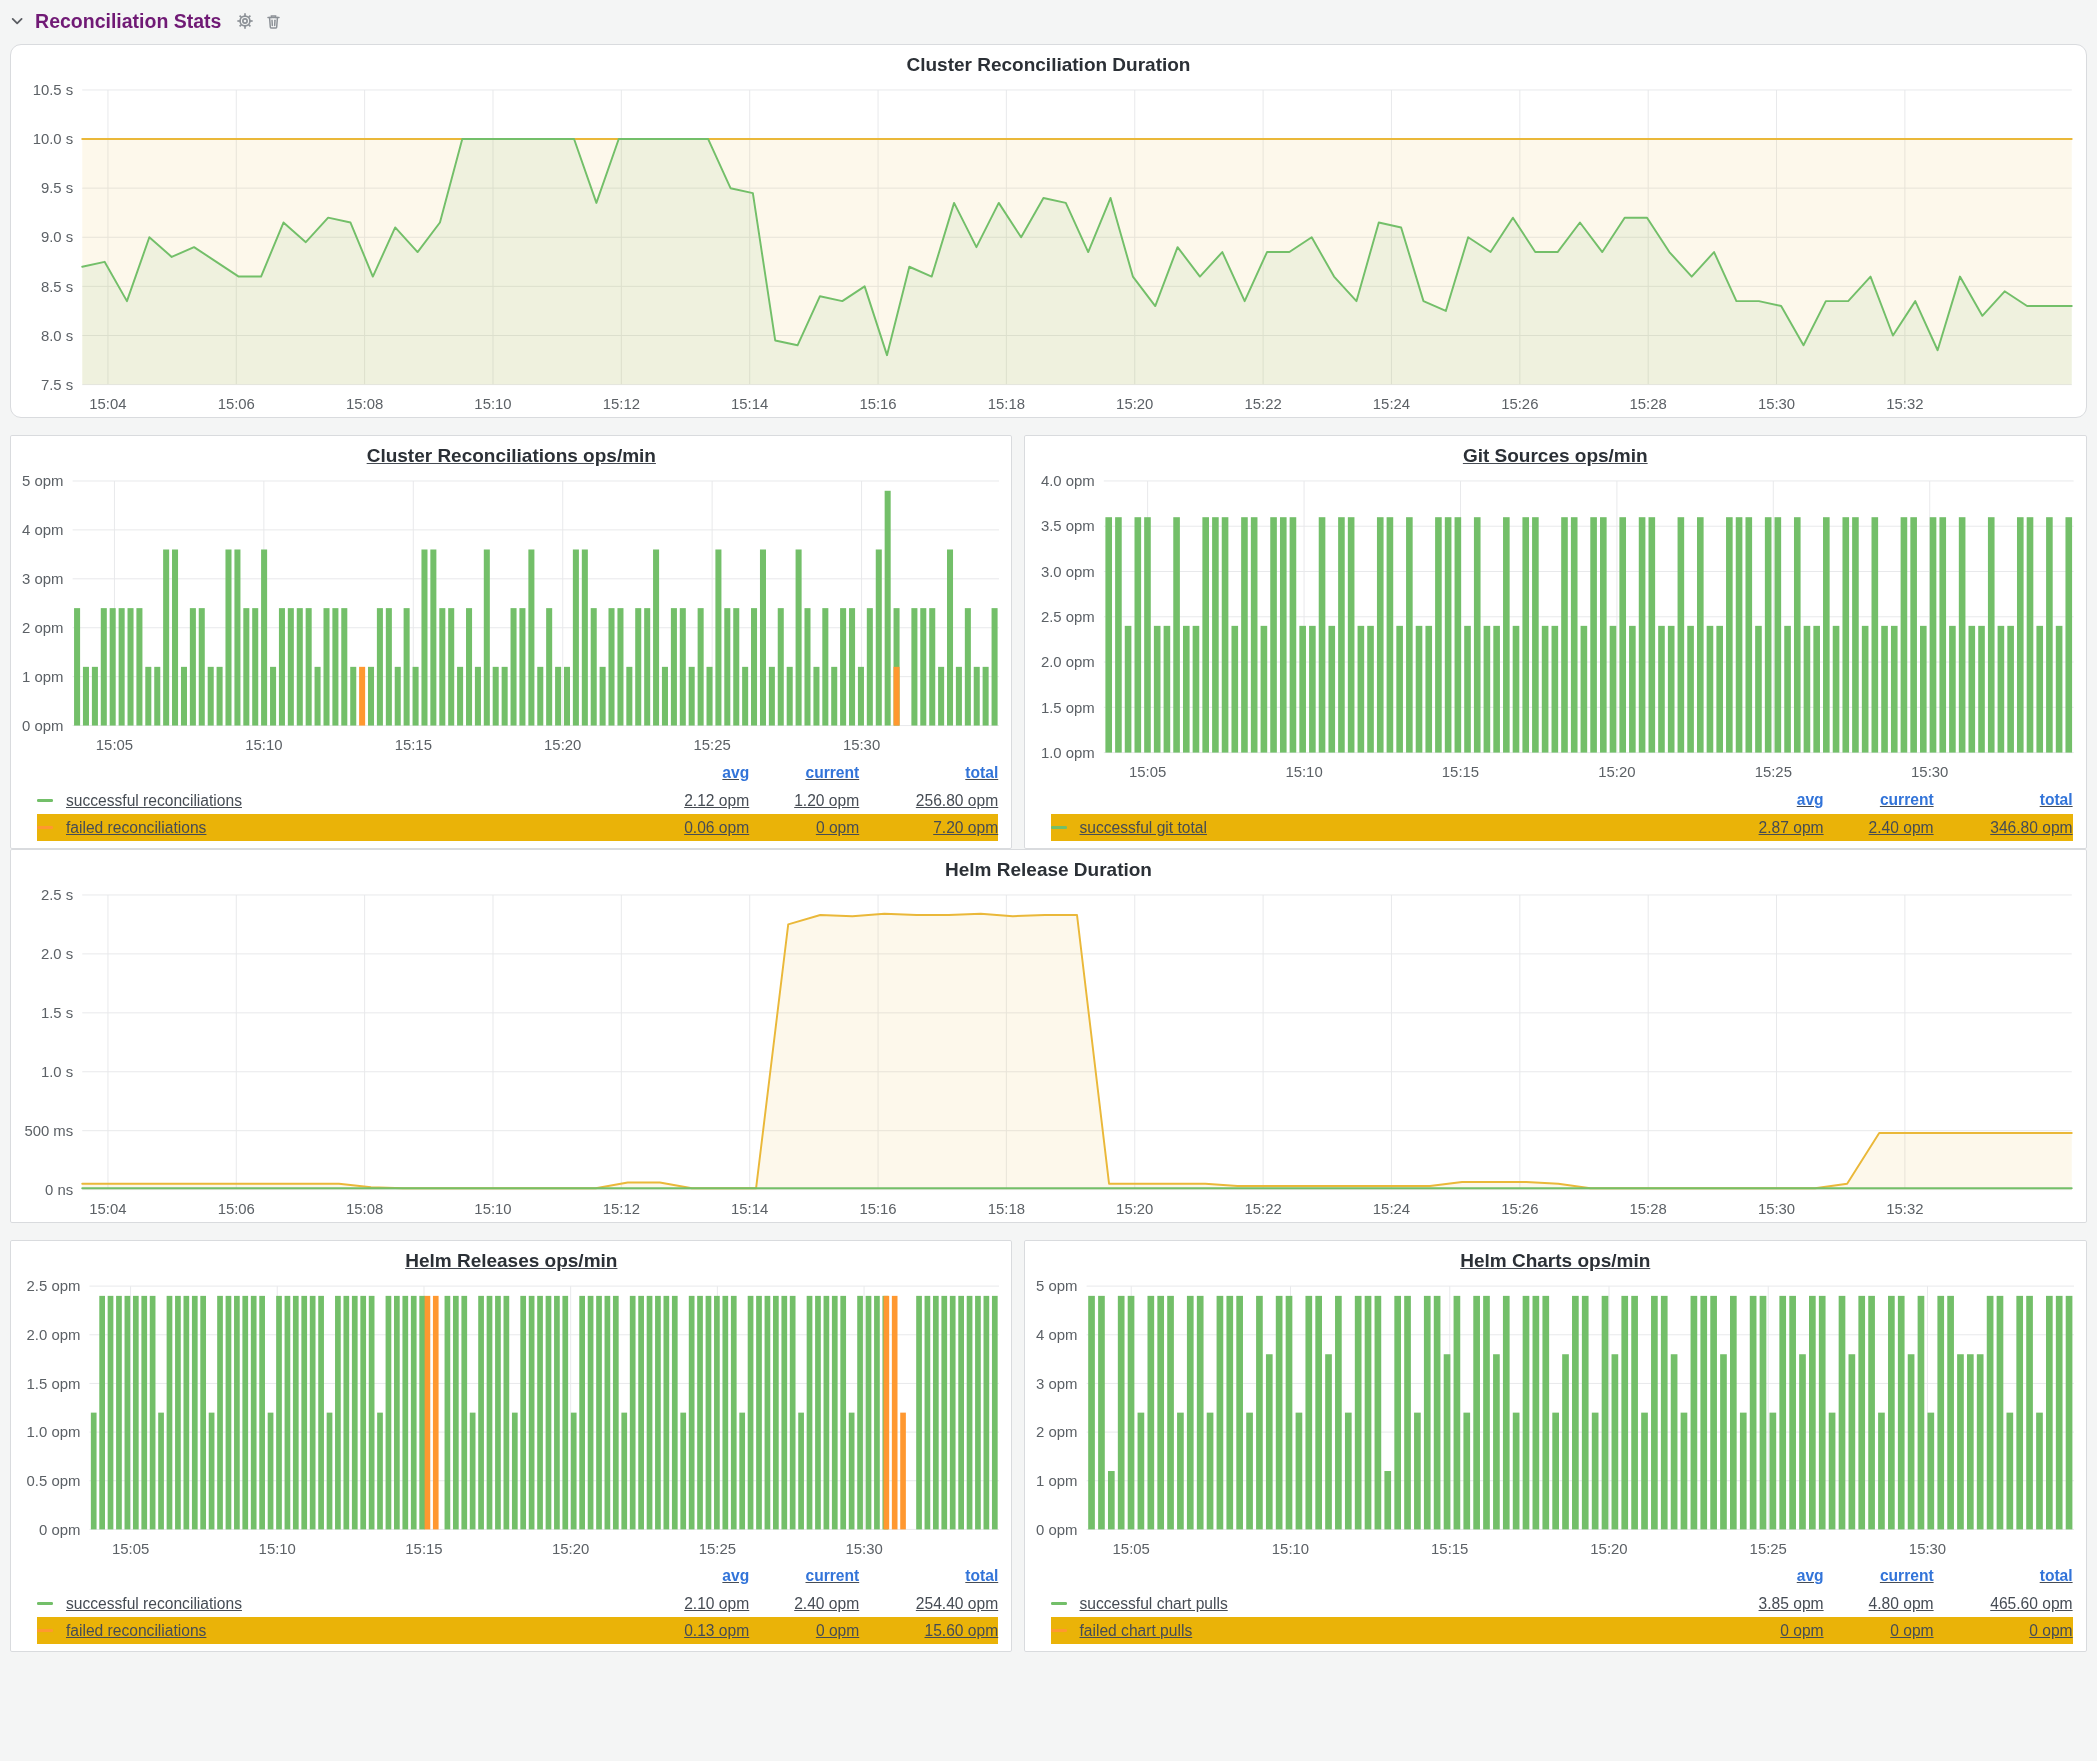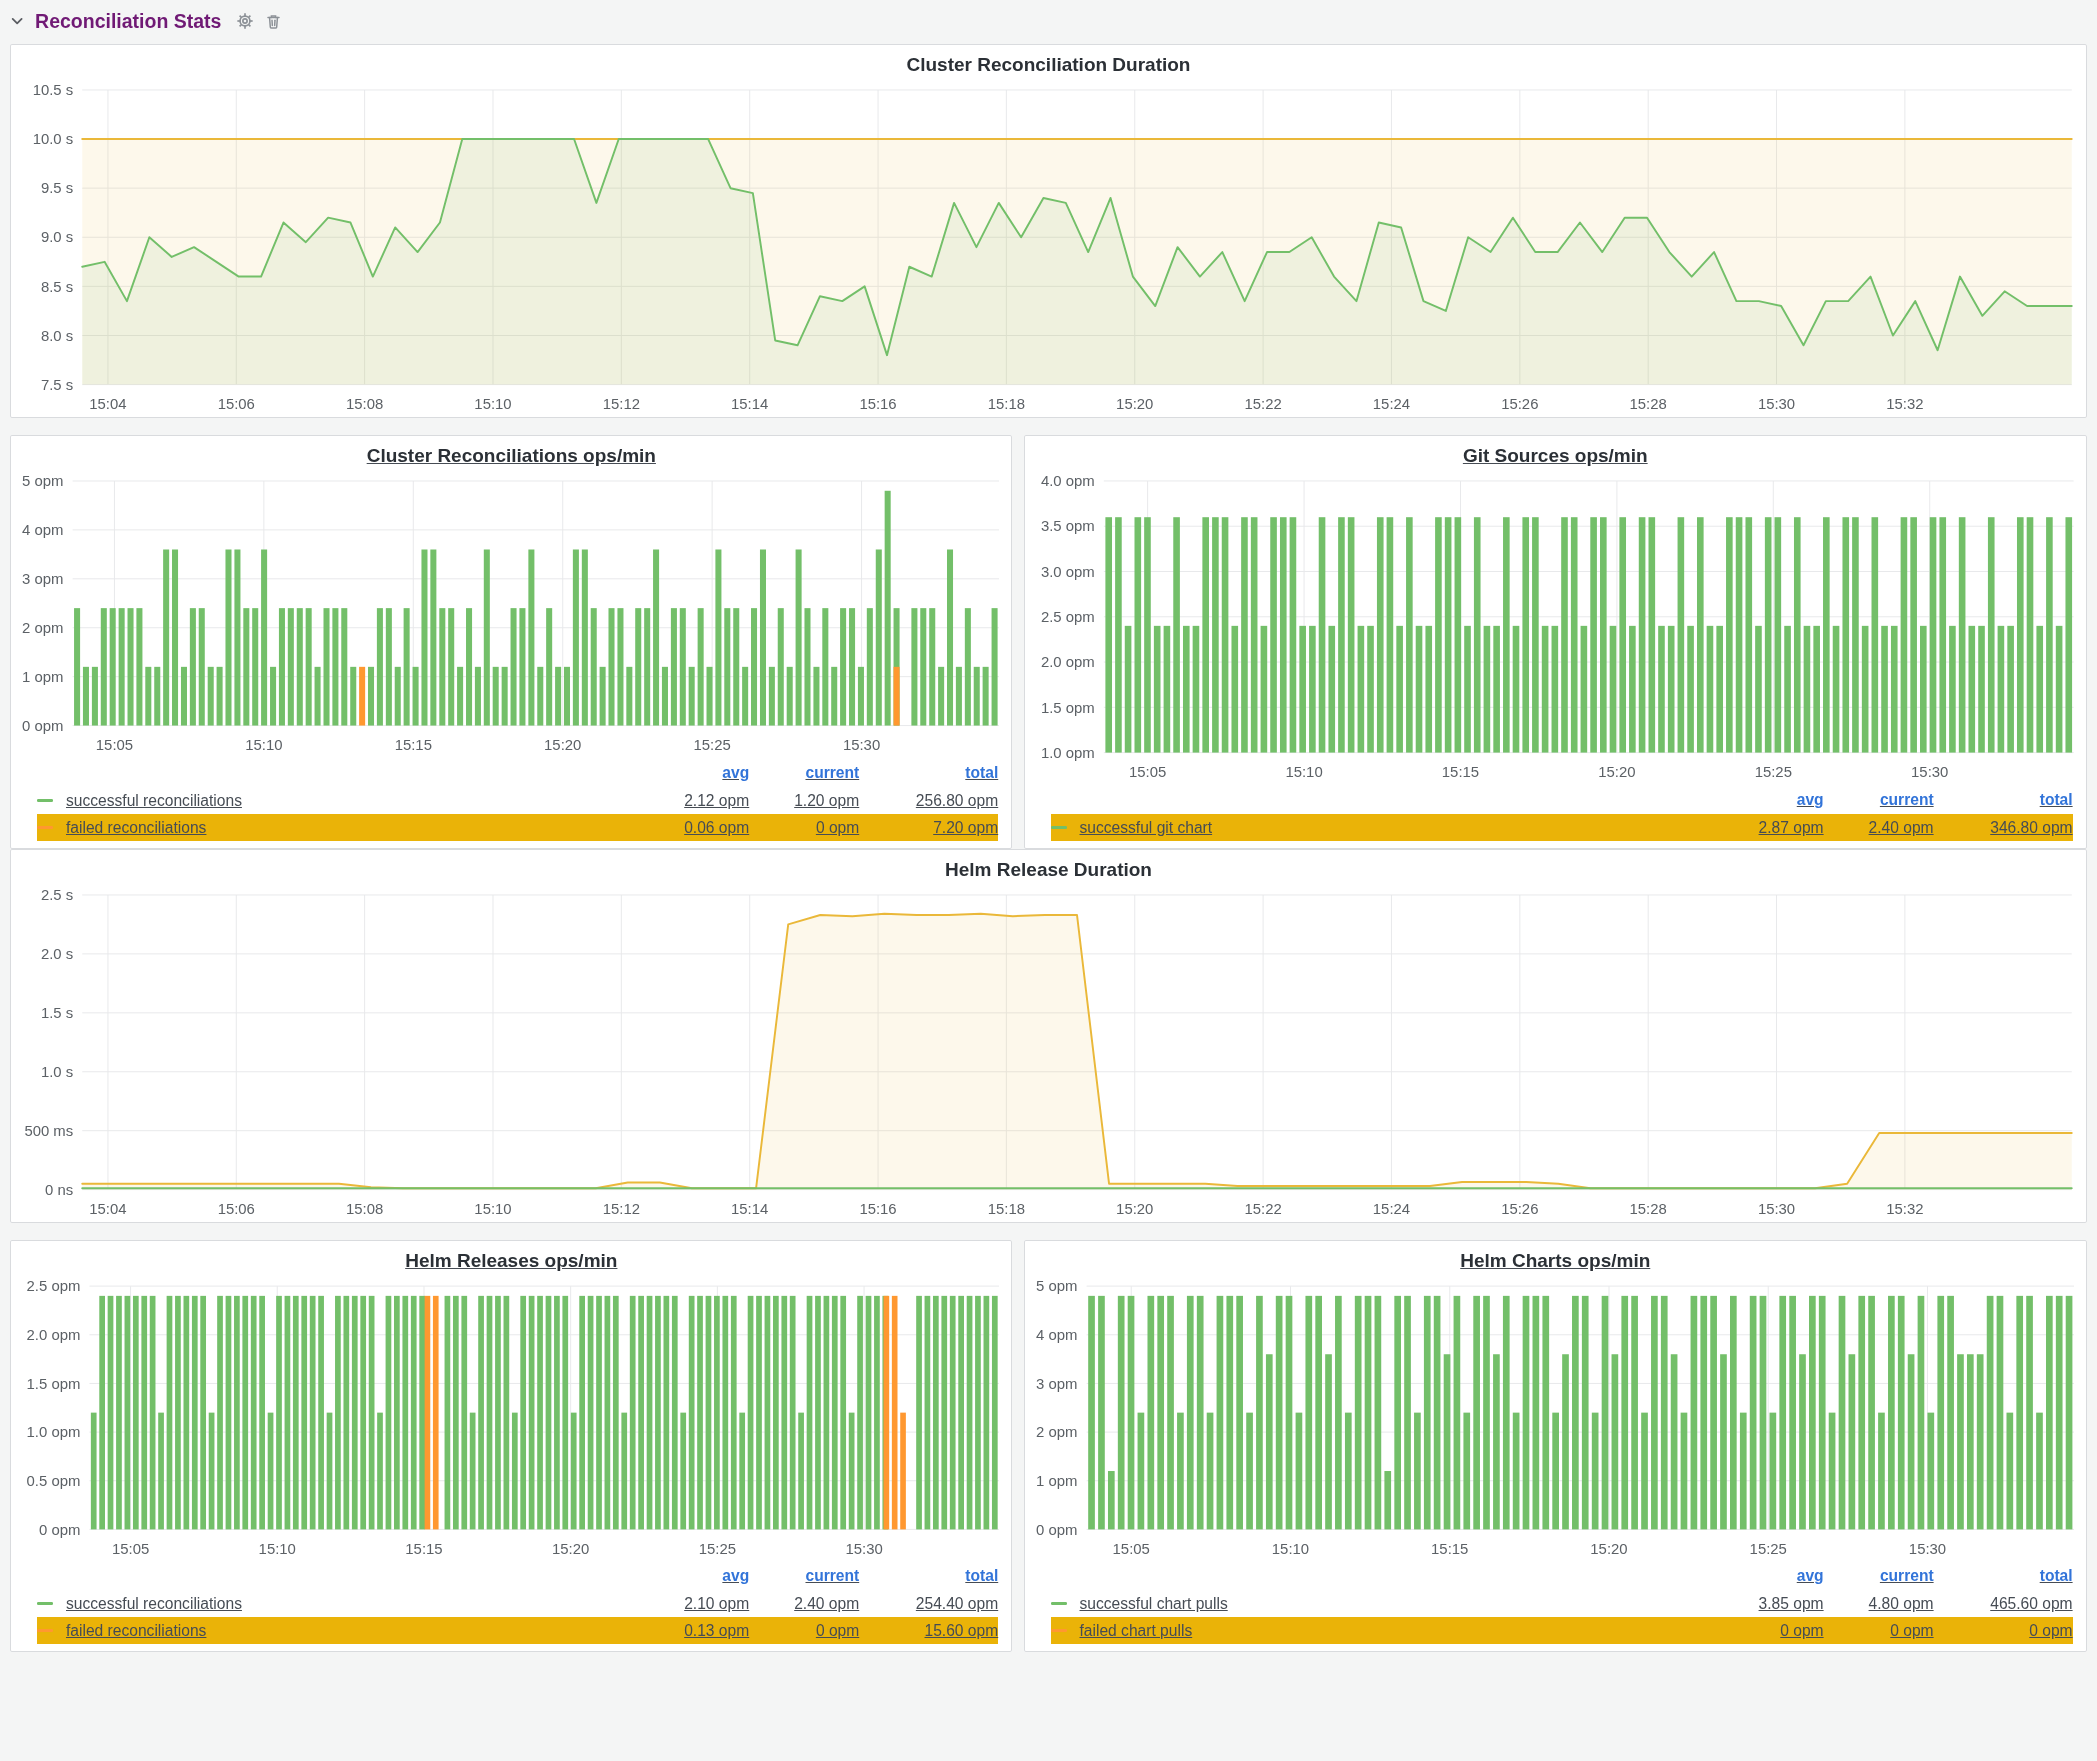--- a/index.html
+++ b/index.html
@@ -9,21 +9,21 @@
 
   .row-header { display: flex; align-items: center; gap: 10.4px; height: 32px; cursor: pointer; }
   .row-title { font-size: 19.5px; font-weight: 700; color: #701a75; }
   .row-icons { display: flex; align-items: center; gap: 11.7px; margin-left: 3.9px; }
   .icon-btn { display: inline-flex; align-items: center; opacity: .85; }
 
   .panel { background: #fff; border: 0.6px solid #d9dbde; border-radius: 1.9px; display: flex; flex-direction: column; overflow: hidden; }
   .panel-title { text-align: center; font-size: 19px; font-weight: 600; color: #2b3036; padding: 9px 0 1.3px 0; cursor: pointer; flex: 0 0 auto; }
   .chart { flex: 1 1 auto; position: relative; min-height: 0; }
 
-  .panel-full-1 { height: 374px; margin-top: 6.5px; }
+  .panel-full-1 { height: 374px; margin-top: 6.5px; border-radius: 11px; }
   .panel-row { display: flex; gap: 11.7px; margin-top: 17px; text-decoration: underline; }
   .panel-row .panel-left  { flex: 772 772 0; }
   .panel-row .panel-right { flex: 819 819 0; }
   .row-a { height: 414px; }
   .row-b { height: 412px; }
   .row-a .panel, .row-b .panel { height: 100%; }
   .row-header-2 { margin-top: 18px; margin-bottom: 6.5px; }
   .panel-full-2 { height: 374px; }
 
   svg text { font-family: "Liberation Sans", sans-serif; font-size: 23px; fill: #5c6166; }
@@ -424,21 +424,21 @@
       <div class="legend">
         <div class="legend-row legend-head">
           <div class="lg-name"></div>
           <div class="lg-col">avg</div>
           <div class="lg-col">current</div>
           <div class="lg-col">total</div>
         </div>
         <div class="legend-row shaded">
           <div class="lg-name">
             <span class="swatch" style="background: rgb(115, 191, 105);"></span>
-            <span>successful git chart</span>
+            <span>successful git total</span>
           </div>
           <div class="lg-val">2.87 opm</div>
           <div class="lg-val">2.40 opm</div>
           <div class="lg-val">346.80 opm</div>
         </div>
       </div>
     </div>
   </div>
 
 

